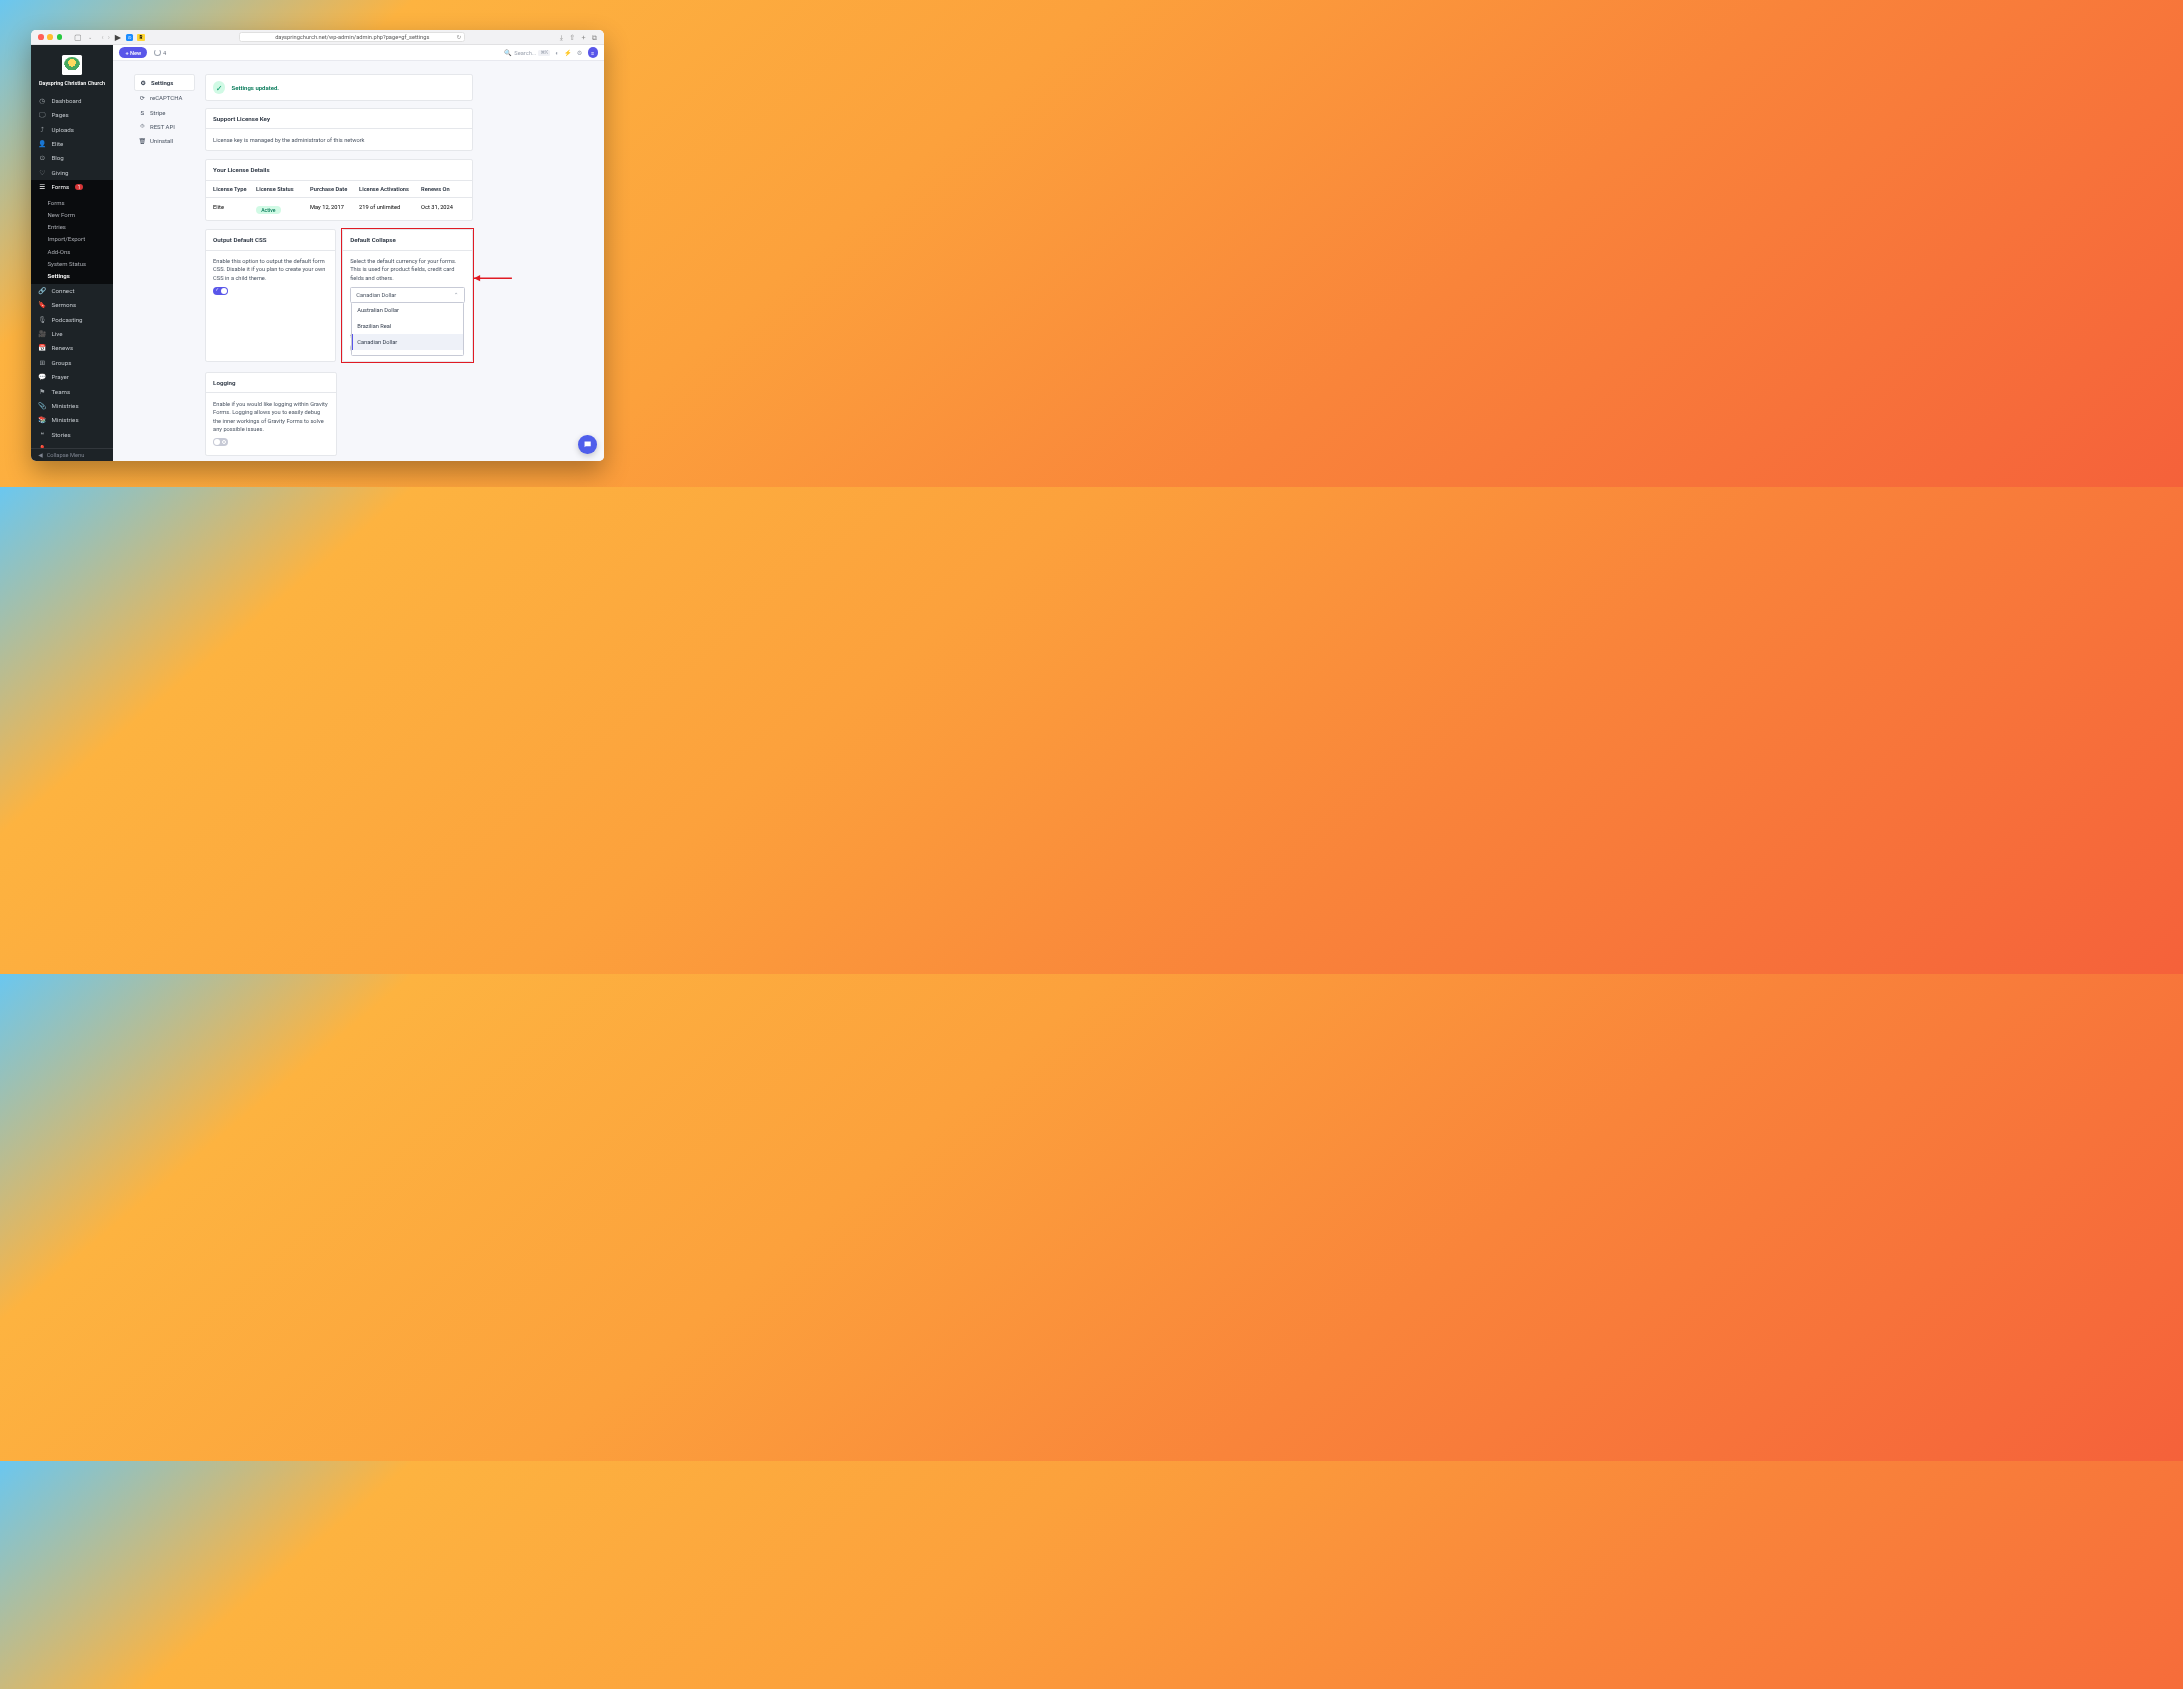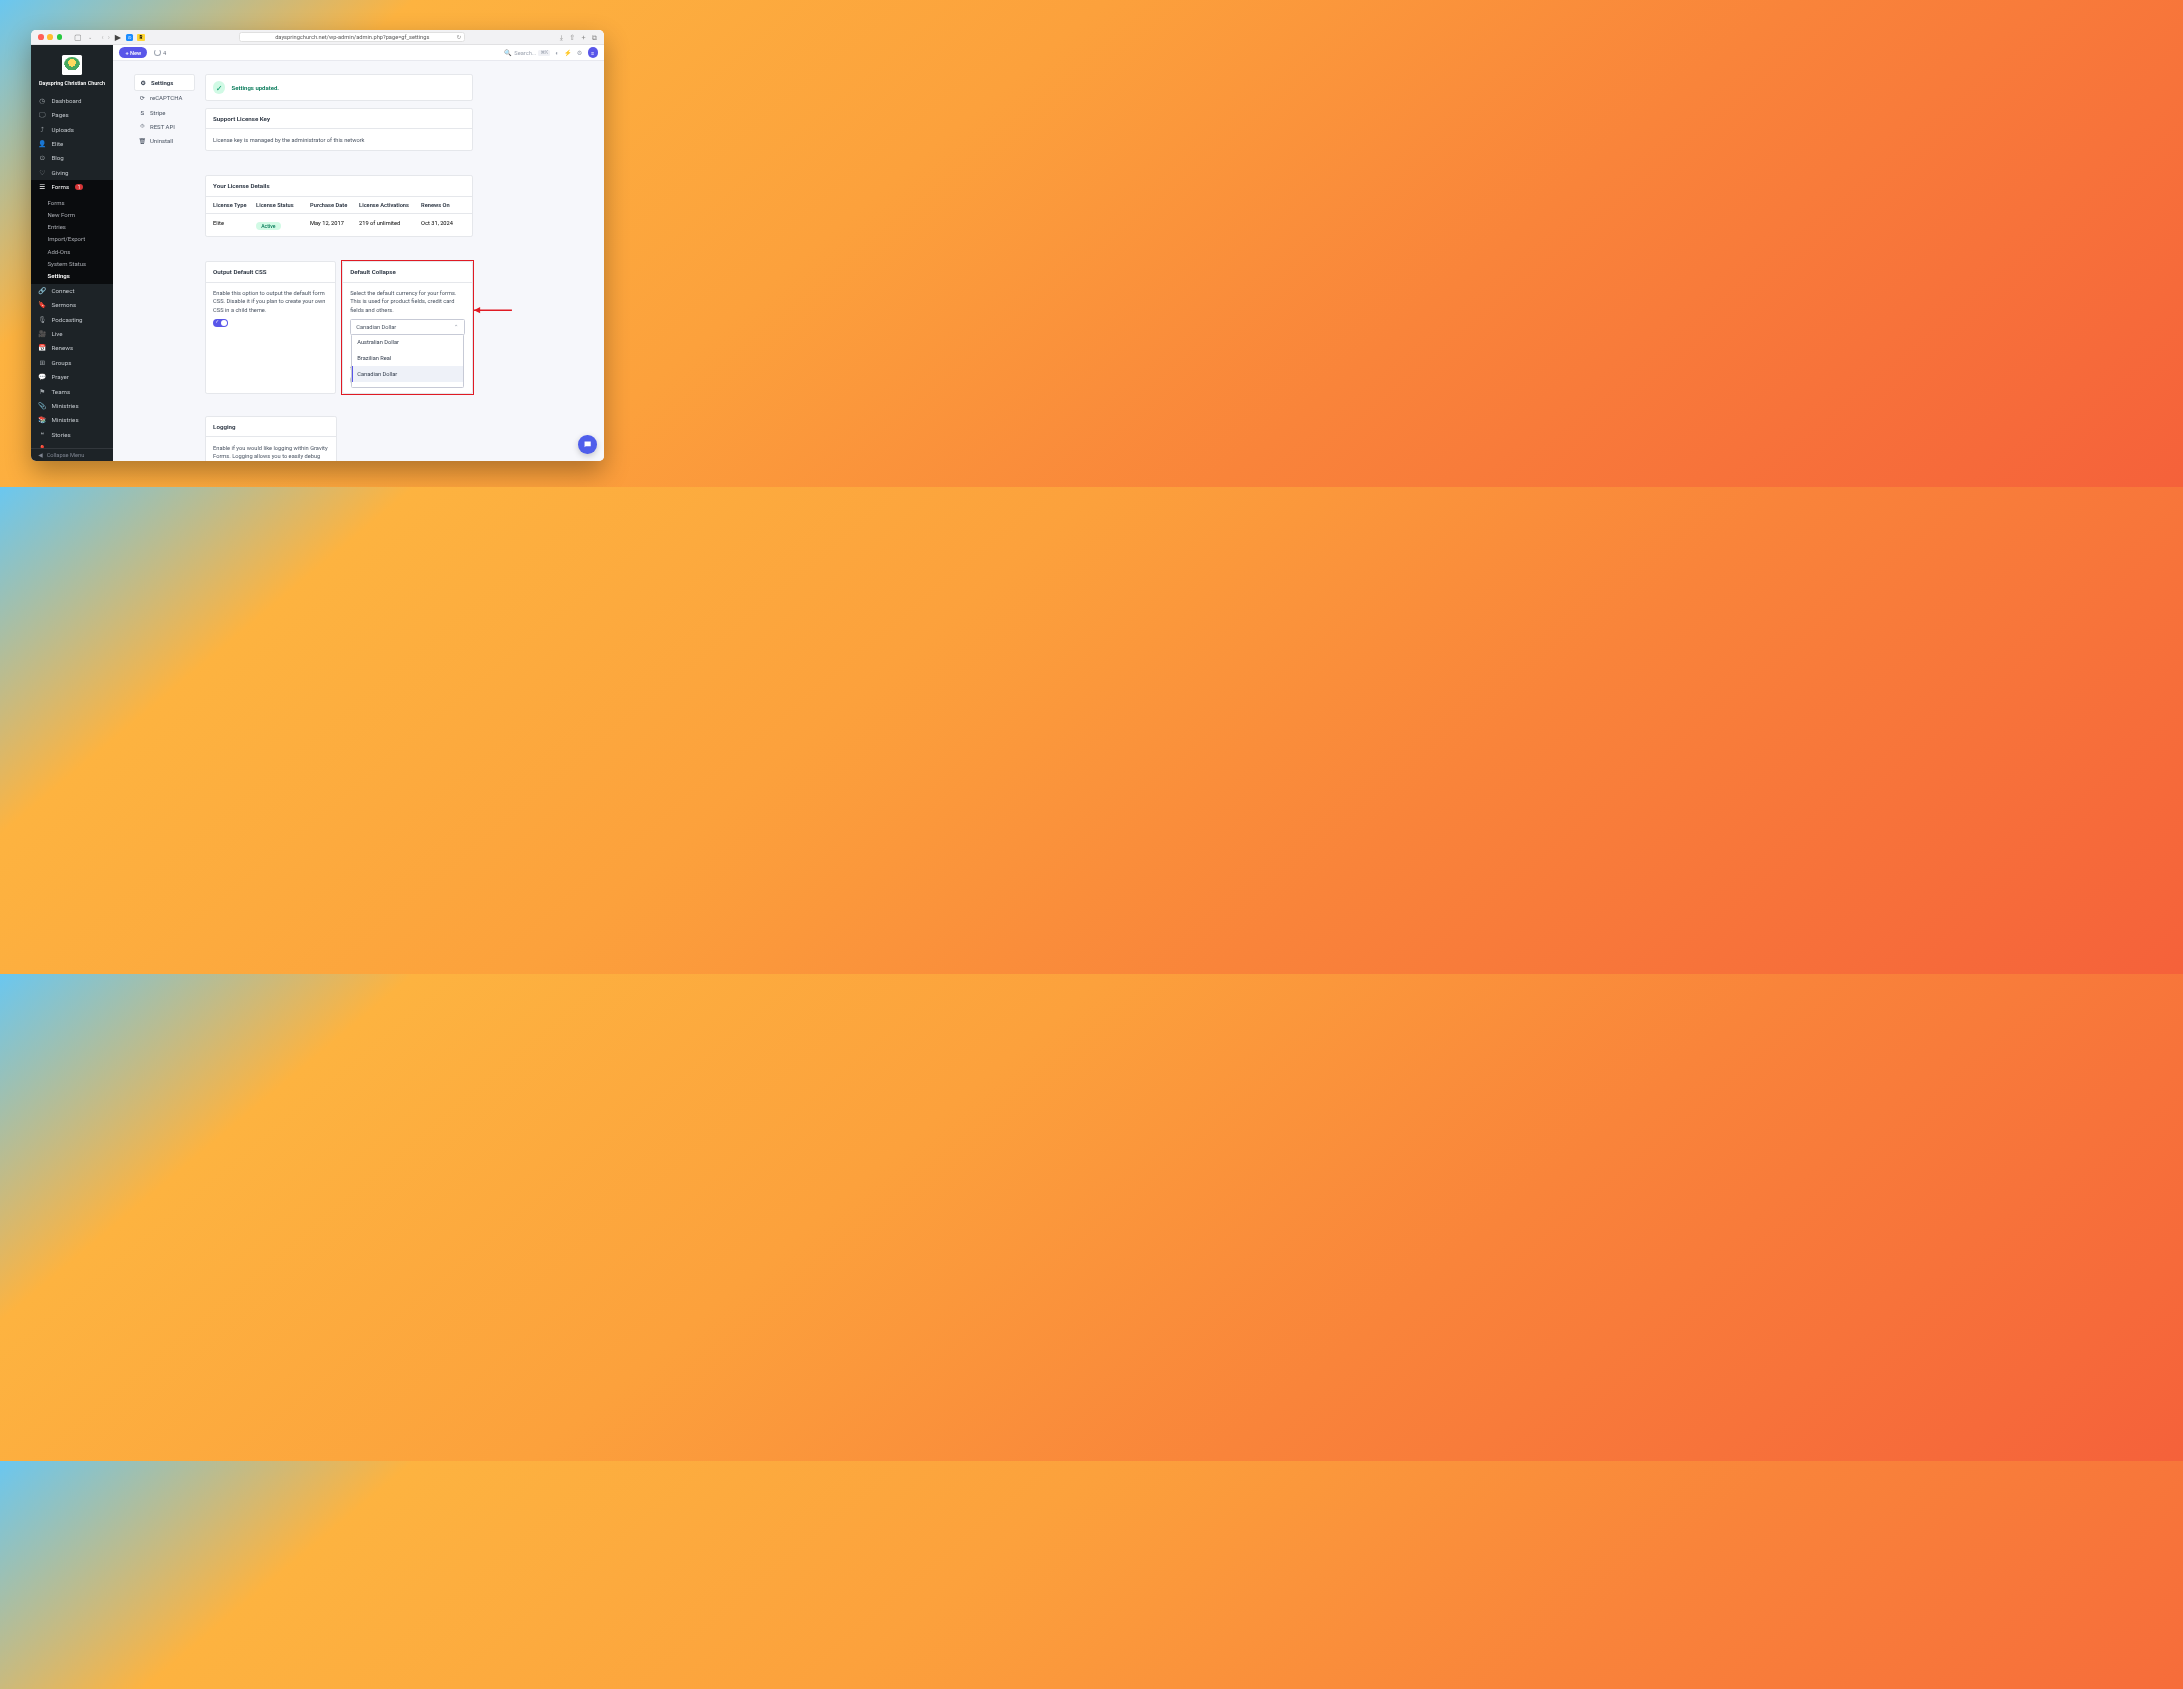--- a/index.html
+++ b/index.html
@@ -43,30 +43,30 @@
 .avatar{width:10.3px;height:10.3px;border-radius:50%;background:#5956e9;display:flex;align-items:center;justify-content:center;color:#fff;font-size:5.1px}
 .content{flex:1;display:flex;padding:13.4px 20.6px;gap:10.3px;overflow-y:auto}
 .sidenav{width:61px;flex-shrink:0}
 .sn-item{display:flex;align-items:center;gap:4.1px;padding:3.6px 5.1px;font-size:6px;color:#4b5563;cursor:pointer;border-radius:2.1px}
 .sn-item.cur{background:#fff;border:0.5px solid #e5e7eb;font-weight:600;color:#1f2937}
 .sn-ic{width:7.2px;height:7.2px;display:flex;align-items:center;justify-content:center;color:#374151}
 .panels{flex:1;max-width:268px}
 .alert{background:#fff;border:0.5px solid #e5e7eb;border-radius:2.1px;padding:6.2px 7.2px;display:flex;align-items:center;gap:6.2px;margin-bottom:7.2px}
 .alert-ic{width:12.3px;height:12.3px;border-radius:50%;background:#d1fae5;display:flex;align-items:center;justify-content:center;color:#059669}
 .alert-txt{font-size:6px;font-weight:600;color:#047857}
-.card{background:#fff;border:0.5px solid #e5e7eb;border-radius:2.1px;margin-bottom:24px}
+.card{background:#fff;border:0.5px solid #e5e7eb;border-radius:2.1px;margin-bottom:8px}
 .card-h{padding:5.7px 7.2px;border-bottom:0.5px solid #e5e7eb;font-size:6.2px;font-weight:600;color:#1f2937}
 .card-b{padding:6.2px 7.2px;font-size:5.7px;color:#4b5563;line-height:1.5}
 .lic-table-h{display:flex;padding:5.1px 7.2px;border-bottom:0.5px solid #e5e7eb}
 .lic-col{font-size:5.7px;color:#1f2937;font-weight:600}
 .lic-table-r{display:flex;padding:6.2px 7.2px}
 .lc1{width:43px}.lc2{width:54px}.lc3{width:49px}.lc4{width:62px}.lc5{flex:1}
 .pill{background:#d1fae5;color:#047857;font-size:5.1px;padding:1px 5.1px;border-radius:5.1px;font-weight:500}
 .row2{display:flex;gap:6.2px;margin-bottom:6.2px}
-.row2 .card{flex:1;margin-bottom:16px}
+.row2 .card{flex:1;margin-bottom:4px}
 .toggle{width:15.4px;height:8.2px;border-radius:4.1px;position:relative;display:inline-block}
 .toggle.on{background:#5956e9}.toggle.off{background:#c7cad6}
 .toggle::after{content:"";position:absolute;width:6.2px;height:6.2px;border-radius:50%;background:#fff;top:1px}
 .toggle.on::after{right:1px}.toggle.off::after{left:1px}
 .toggle.on.check::before{content:"✓";position:absolute;left:2.1px;top:0.5px;color:#fff;font-size:4.6px}
 .toggle.off::before{content:"";position:absolute;width:2.1px;height:2.1px;border:0.8px solid #fff;border-radius:50%;right:2.1px;top:2.1px}
 .highlight{position:relative}
 .highlight::before{content:"";position:absolute;inset:-2.1px;border:1.5px solid #e01b24;pointer-events:none;z-index:5}
 .arrow-annot{position:absolute;right:-43px;top:43px;z-index:6}
 .select{border:0.5px solid #c7cad6;border-radius:1.5px;padding:3.1px 5.1px;font-size:5.7px;background:#fff;display:flex;align-items:center;justify-content:space-between;cursor:pointer;margin-top:4.1px;position:relative}

